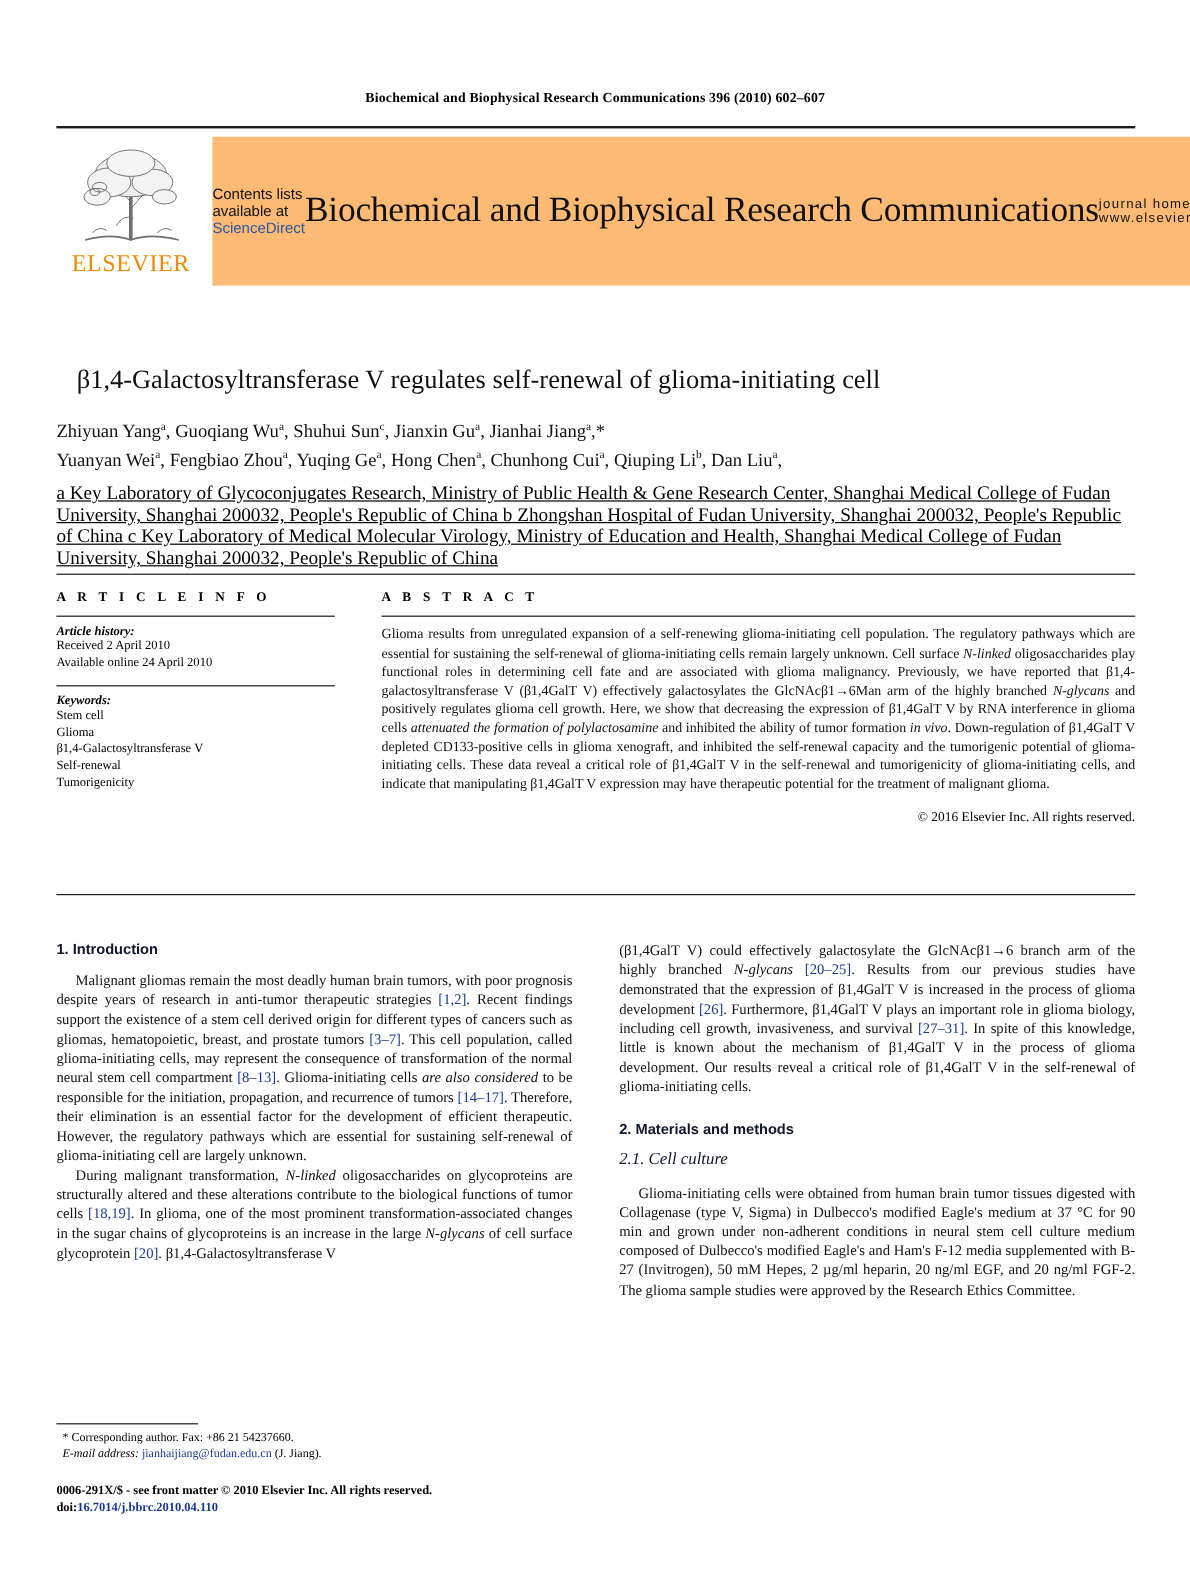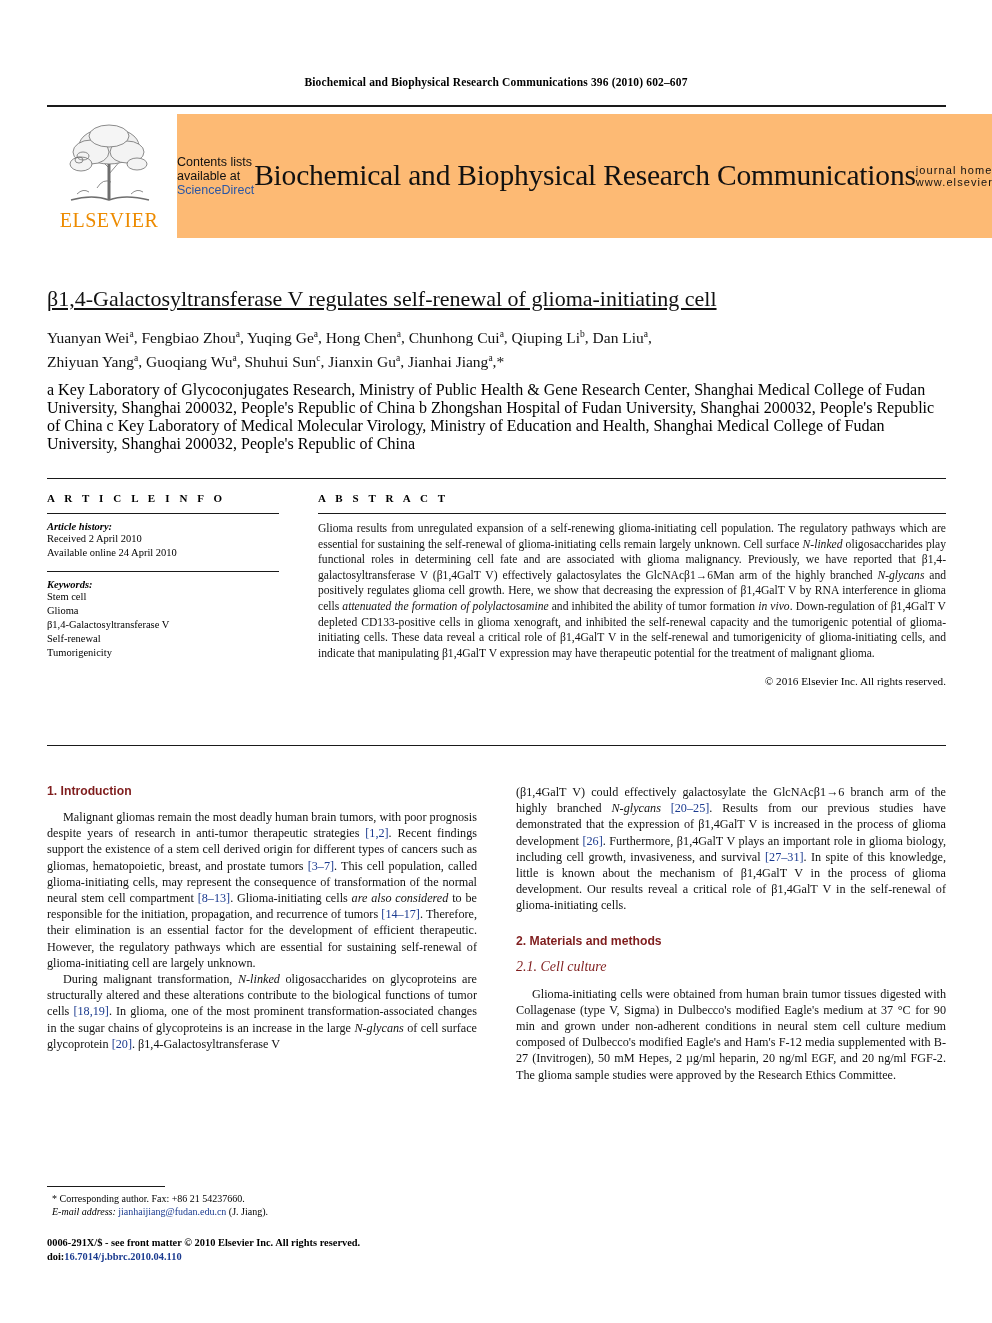--- a/index.html
+++ b/index.html
@@ -167,34 +167,34 @@
   .title-area {
     position: absolute;
     left: 47px; top: 286px;
     width: 899px;
   }
   .article-title {
     font-family: "Liberation Serif", serif;
     font-size: 22px;
     font-weight: 400;
     line-height: 26px;
-    margin: 0;
-    color: #111;
-    text-decoration: underline;
+    margin: 17px;
+    color: #111;
   }
   .authors {
     font-family: "Liberation Serif", serif;
     font-size: 15.5px;
     line-height: 21px;
     margin-top: 12px;
     color: #111;
   }
   .authors sup, .aff sup { font-size: 9.5px; vertical-align: super; }
   .affils {
     margin-top: 9px;
+    text-decoration: underline;
   }
 
   
   .band {
     position: absolute;
     left: 47px;
     width: 899px;
   }
   .band-rule-top { top: 478px; border-top: 1px solid #1a1a1a; }
   .band-rule-bottom { top: 745px; border-top: 1px solid #1a1a1a; }
@@ -252,21 +252,21 @@
     top: 784px;
     width: 430px;
   }
   .col-left { left: 47px; }
   .col-right { left: 516px; }
   .body-head {
     font-family: "Liberation Sans", sans-serif;
     font-weight: bold;
     font-size: 12.2px;
     margin: 0 0 11px 0;
-    color: #7f1d1d;
+    color: #0f172a;
   }
   .body-head.sub {
     font-style: italic;
     font-weight: normal;
     font-family: "Liberation Serif", serif;
     font-size: 14px;
   }
   .body-p {
     font-family: "Liberation Serif", serif;
     font-size: 12.2px;
@@ -376,22 +376,22 @@
           <div class="cover-pub">Elsevier</div>
         </div>
       </div>
 
     </div>
   </div>
 
   <div class="title-area">
     <h1 class="article-title">β1,4-Galactosyltransferase V regulates self-renewal of glioma-initiating cell</h1>
     <div class="authors">
+      <div>Zhiyuan Yang<sup>a</sup>, Guoqiang Wu<sup>a</sup>, Shuhui Sun<sup>c</sup>, Jianxin Gu<sup>a</sup>, Jianhai Jiang<sup>a</sup>,*</div>
       <div>Yuanyan Wei<sup>a</sup>, Fengbiao Zhou<sup>a</sup>, Yuqing Ge<sup>a</sup>, Hong Chen<sup>a</sup>, Chunhong Cui<sup>a</sup>, Qiuping Li<sup>b</sup>, Dan Liu<sup>a</sup>,</div>
-      <div>Zhiyuan Yang<sup>a</sup>, Guoqiang Wu<sup>a</sup>, Shuhui Sun<sup>c</sup>, Jianxin Gu<sup>a</sup>, Jianhai Jiang<sup>a</sup>,*</div>
     </div>
     <div class="affils">
       a Key Laboratory of Glycoconjugates Research, Ministry of Public Health &amp; Gene Research Center, Shanghai Medical College of Fudan University, Shanghai 200032, People's Republic of China
       b Zhongshan Hospital of Fudan University, Shanghai 200032, People's Republic of China
       c Key Laboratory of Medical Molecular Virology, Ministry of Education and Health, Shanghai Medical College of Fudan University, Shanghai 200032, People's Republic of China
     </div>
   </div>
 
   <div class="band band-rule-top"></div>
   <div class="band band-rule-bottom"></div>

